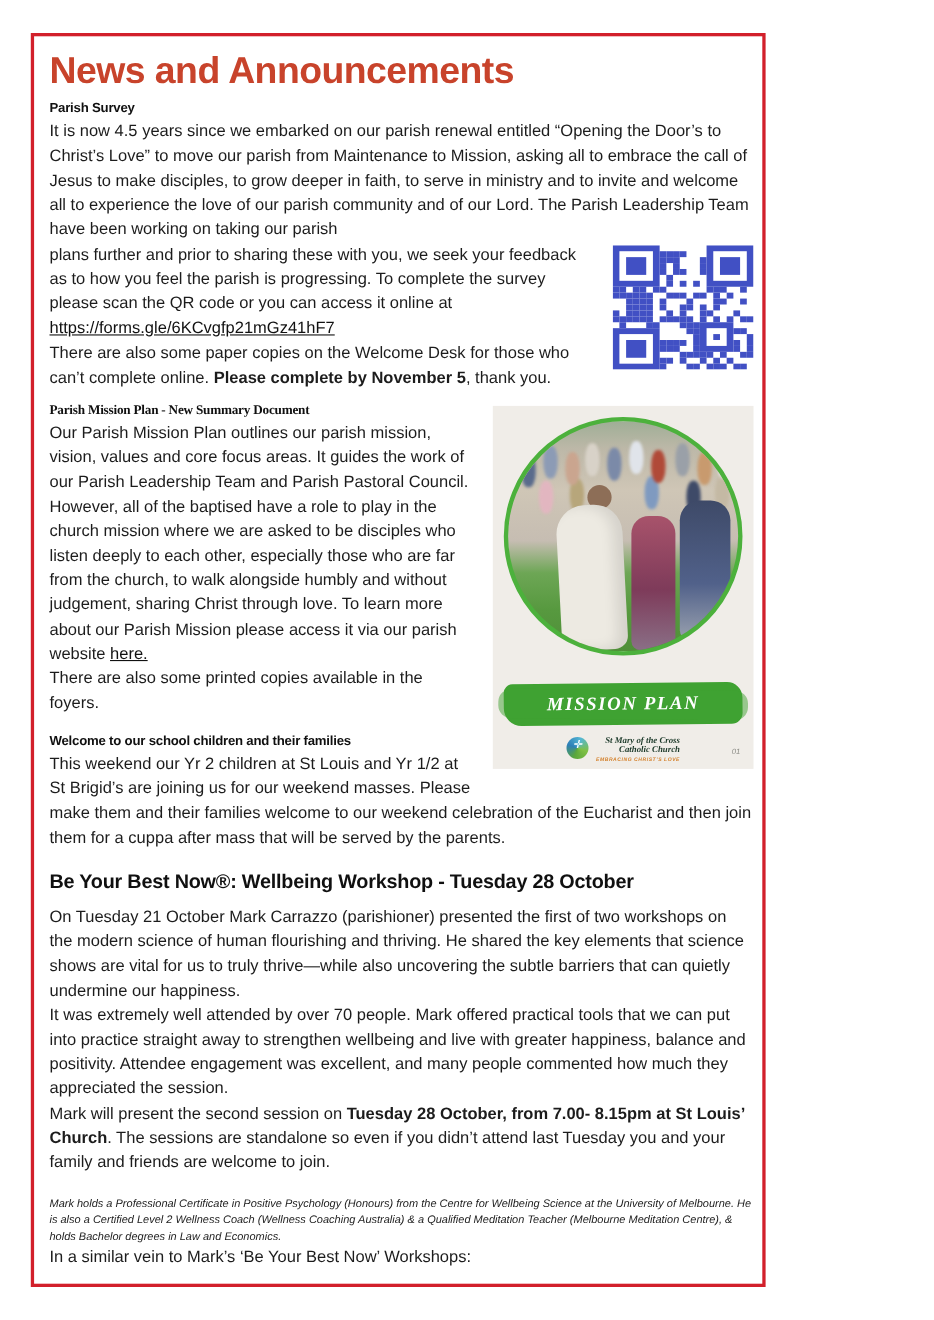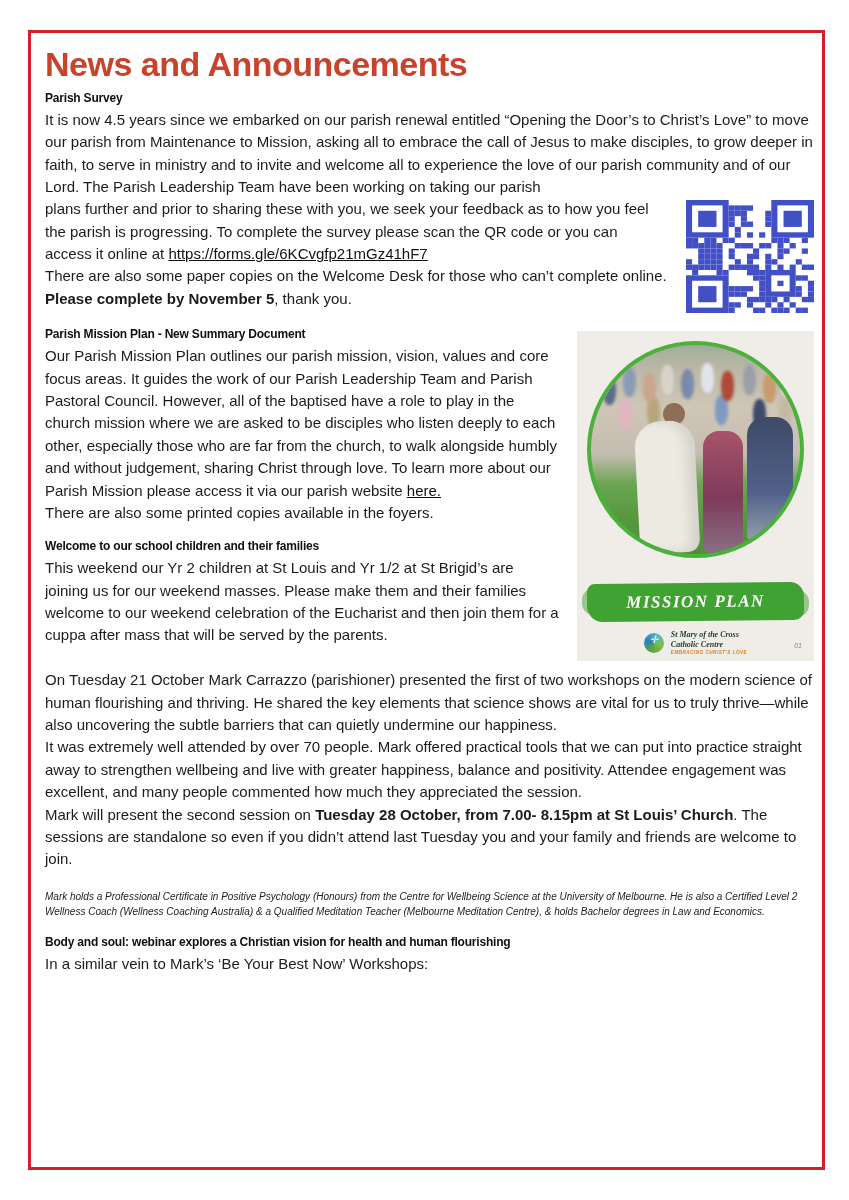--- a/index.html
+++ b/index.html
@@ -12,21 +12,21 @@
     --tagline_color:#d4802b;
     --text_color:#1c1c1c;
   }
   *{margin:0;padding:0;box-sizing:border-box;}
   html,body{background:#ffffff;}
   body{
     width:849px;height:1200px;position:relative;overflow:hidden;
     font-family:"Liberation Sans",sans-serif;color:var(--text_color);
   }
   .frame{
-    position:absolute;left:28px;top:30px;width:797px;height:1140px;
+    position:absolute;left:28px;top:30px;width:668px;height:1140px;
     border:3px solid var(--border_color);
     padding:10px 8px 0 14px;overflow:hidden;background:#fff;
   }
   h1{
     font-size:34px;font-weight:800;color:var(--title_color);
     letter-spacing:-0.5px;line-height:1.12;margin:2px 0 8px;
   }
   h2{
     font-size:12px;font-weight:700;color:#101010;letter-spacing:-0.2px;
     line-height:1.25;margin:15px 0 3px;
@@ -95,21 +95,21 @@
     font-size:17px;letter-spacing:1.5px;color:#fff;
   }
   .logo-row{position:absolute;left:0;right:0;top:299px;display:flex;justify-content:center;gap:7px;align-items:center;}
   .logo-mark{
     width:20px;height:20px;border-radius:50%;flex:0 0 auto;
     background:conic-gradient(from 200deg,#5aa63c,#2e7fb8,#55b7d4,#7fc043,#5aa63c);
     position:relative;
   }
   .logo-mark::after{content:"✛";position:absolute;left:0;right:0;top:1px;text-align:center;font-size:10px;color:#fff;}
   .logo-text{line-height:1.15;}
-  .logo-text .l1,.logo-text .l2{font-size:8px;font-weight:700;color:#1d3a2a;font-family:"Liberation Serif",serif;}
+  .logo-text .l1,.logo-text .l2{font-size:8px;font-weight:700;color:#1d3a2a;font-family:"Liberation Serif",serif;text-align:right;}
   .logo-text .tag{font-size:4.6px;letter-spacing:.5px;color:var(--tagline_color);margin-top:1.5px;font-weight:700;}
   .pagenum{position:absolute;right:12px;top:311px;font-size:7px;color:#8a8a84;}
 
   .workshop-body{clear:both;margin-top:10px;}
   .credentials{margin-top:18px;font-size:10px;font-style:italic;line-height:1.5;}
 </style>
 </head>
 <body>
 
 <div class="frame">
@@ -282,42 +282,42 @@
         <div class="lady-floral"></div>
         <div class="lady-navy"></div>
       </div>
       <div class="band">
         <span>MISSION PLAN</span>
       </div>
       <div class="logo-row">
         <div class="logo-mark"></div>
         <div class="logo-text">
           <div class="l1">St Mary of the Cross</div>
-          <div class="l2">Catholic Centre</div>
+          <div class="l2">Catholic Church</div>
           <div class="tag">EMBRACING CHRIST’S LOVE</div>
         </div>
       </div>
       <div class="pagenum">01</div>
     </aside>
 
     <section>
-      <h2 style="margin-top:10px;">Parish Mission Plan - New Summary Document</h2>
+      <h2 style="margin-top:10px;font-family:Liberation Serif, serif;">Parish Mission Plan - New Summary Document</h2>
       <p class="rich"><span>Our Parish Mission Plan outlines our parish mission, vision, values and core focus areas. It guides the work of our Parish Leadership Team and Parish Pastoral Council. However, all of the baptised have a role to play in the church mission where we are asked to be disciples who listen deeply to each other, especially those who are far from the church, to walk alongside humbly and without judgement, sharing Christ through love. To learn more about our Parish Mission please access it via our parish website </span><span class="lnk">here.</span><br><span>There are also some printed copies available in the foyers.</span></p>
     </section>
 
     <section>
       <h2>Welcome to our school children and their families</h2>
       <p>This weekend our Yr 2 children at St Louis and Yr 1/2 at St Brigid’s are joining us for our weekend masses. Please make them and their families welcome to our weekend celebration of the Eucharist and then join them for a cuppa after mass that will be served by the parents.</p>
     </section>
 
+    <h2 class="tight">Be Your Best Now®: Wellbeing Workshop - Tuesday 28 October</h2>
   </div>
 
   <section>
     <p class="rich workshop-body"><span>On Tuesday 21 October Mark Carrazzo (parishioner) presented the first of two workshops on the modern science of human flourishing and thriving. He shared the key elements that science shows are vital for us to truly thrive—while also uncovering the subtle barriers that can quietly undermine our happiness.</span><br><span>It was extremely well attended by over 70 people. Mark offered practical tools that we can put into practice straight away to strengthen wellbeing and live with greater happiness, balance and positivity. Attendee engagement was excellent, and many people commented how much they appreciated the session.</span><br><span>Mark will present the second session on </span><span class="b">Tuesday 28 October, from 7.00- 8.15pm at St Louis’ Church</span><span>. The sessions are standalone so even if you didn’t attend last Tuesday you and your family and friends are welcome to join.</span></p>
     <p class="credentials">Mark holds a Professional Certificate in Positive Psychology (Honours) from the Centre for Wellbeing Science at the University of Melbourne. He is also a Certified Level 2 Wellness Coach (Wellness Coaching Australia) &amp; a Qualified Meditation Teacher (Melbourne Meditation Centre), &amp; holds Bachelor degrees in Law and Economics.</p>
   </section>
 
   <section>
-    <h2 style="margin-top:16px;">Body and soul: webinar explores a Christian vision for health and human flourishing</h2>
     <p class="rich"><span>In a similar vein to Mark’s ‘Be Your Best Now’ Workshops:</span><br><br><br></p>
   </section>
 
 </div>
 
 </body></html>

